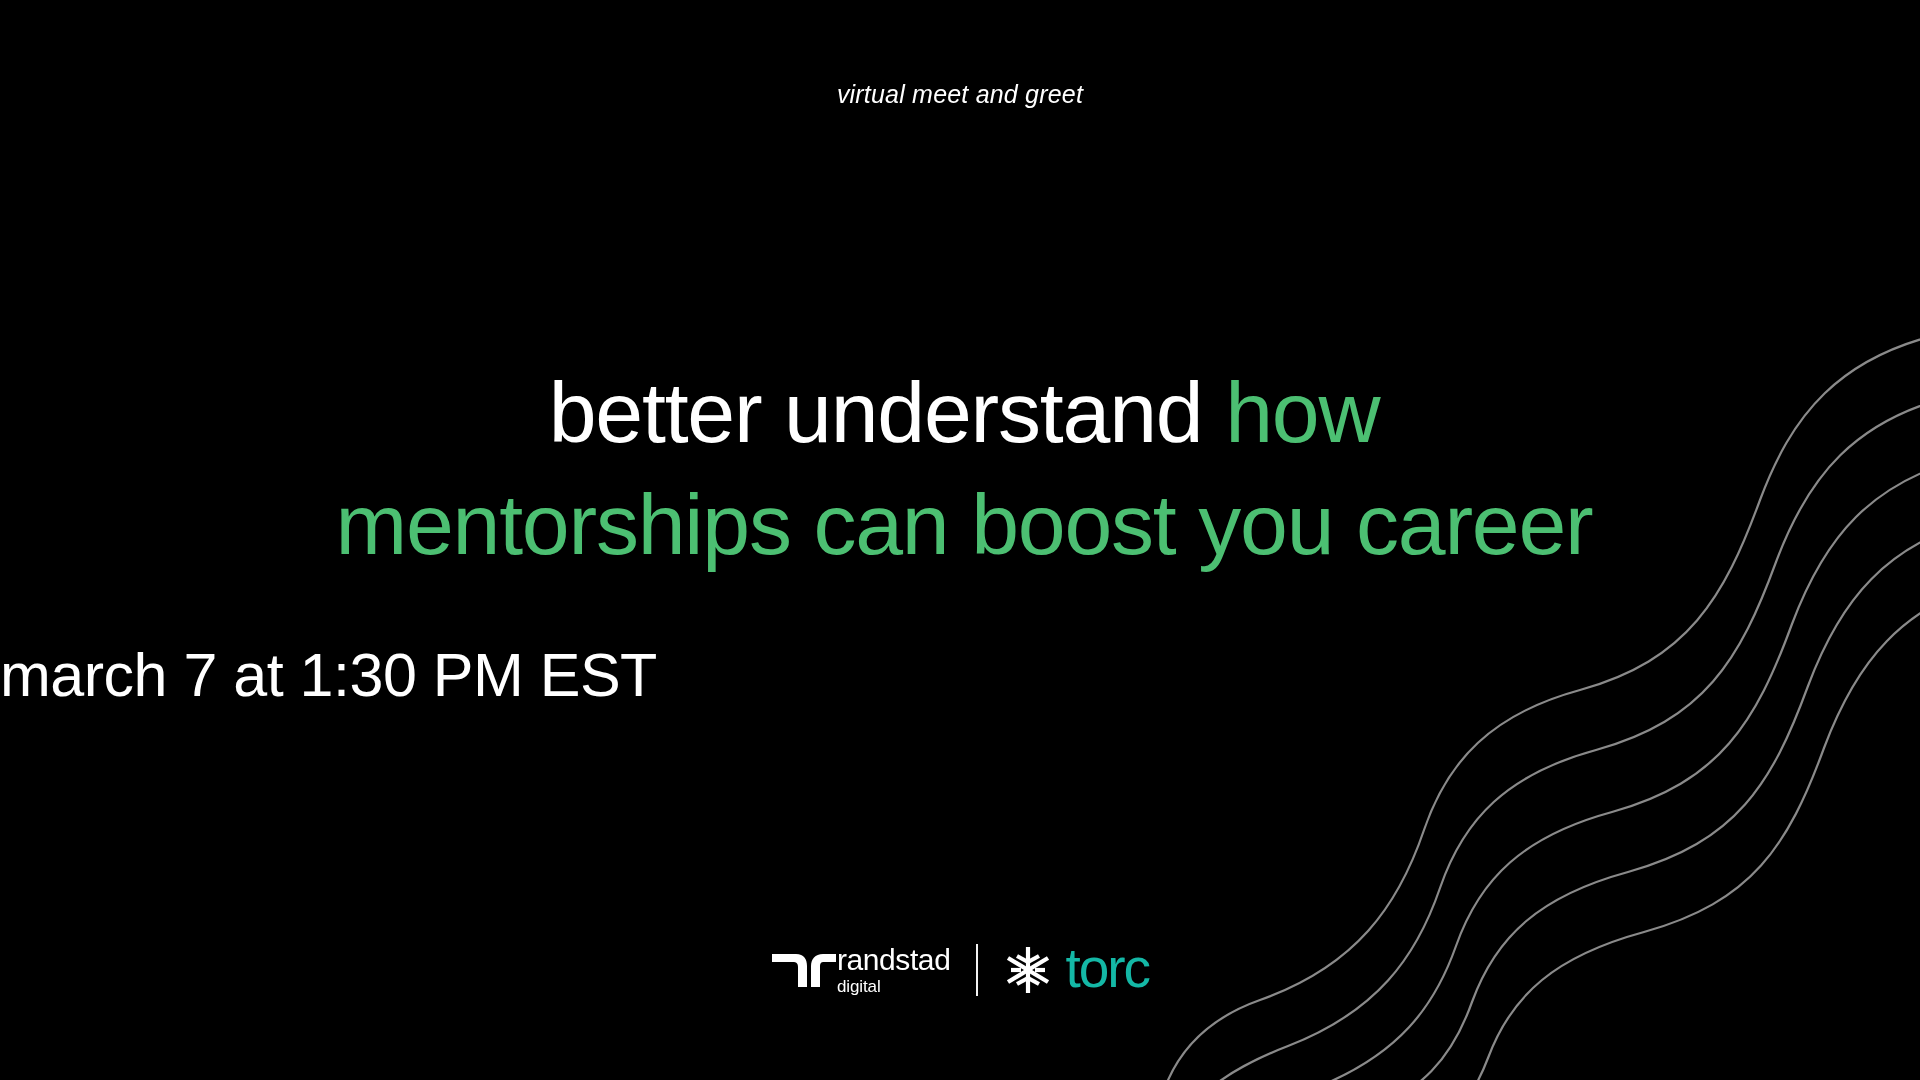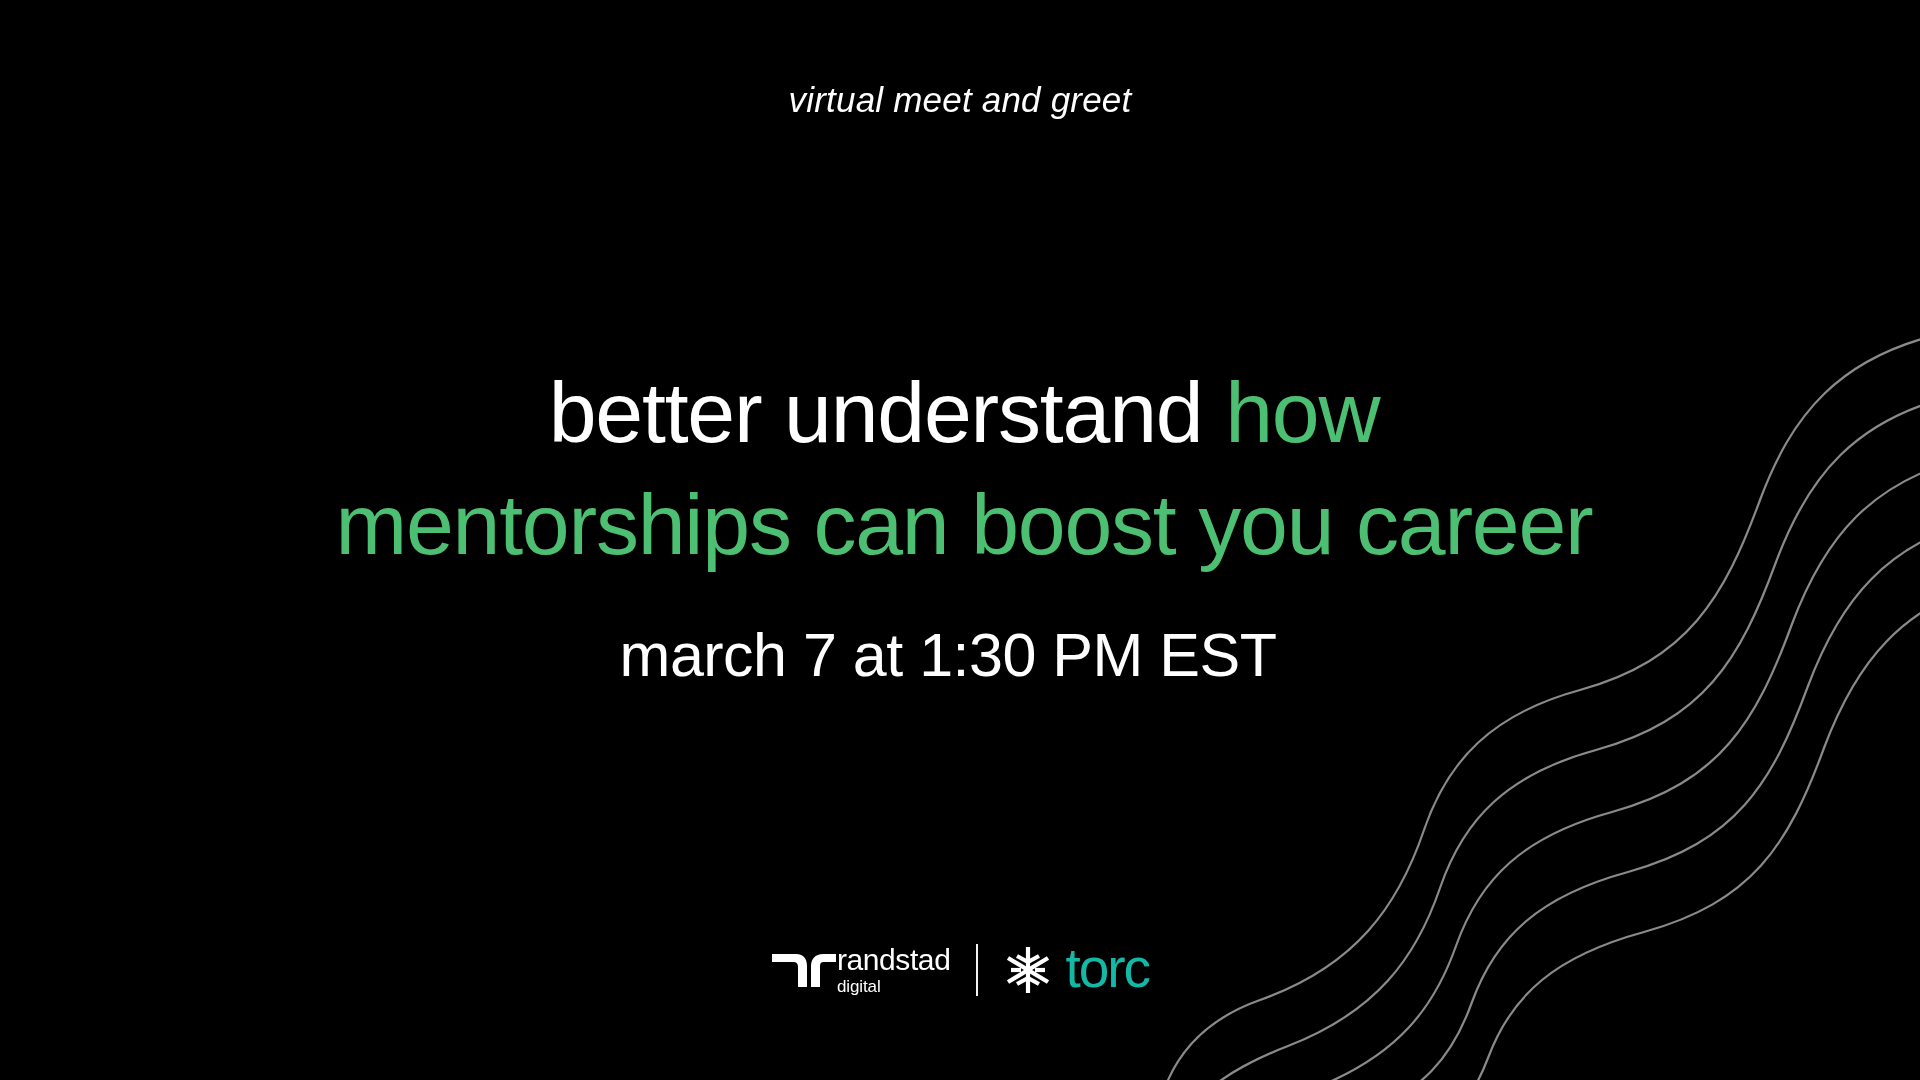--- a/index.html
+++ b/index.html
@@ -35,21 +35,21 @@
 
   
   .eyebrow {
     position: absolute;
     top: 80px;
     left: 0;
     width: 1920px;
     text-align: center;
     color: #ffffff;
     font-style: italic;
-    font-size: 35px;
+    font-size: 25px;
     font-weight: 400;
     letter-spacing: 0.2px;
     z-index: 3;
   }
 
   
   .headline {
     position: absolute;
     top: 357px;
     left: 4px;
@@ -65,24 +65,24 @@
   .headline .l2 {
     display: block;
     white-space: nowrap;
   }
   .tw { color: #ffffff; }
   .tg { color: #4CBF72; }
 
   
   .datetime {
     position: absolute;
-    top: 620px;
+    top: 640px;
     left: 0;
     width: 1896px;
-    text-align: center;
+    text-align: left;
     color: #ffffff;
     font-size: 61px;
     font-weight: 400;
     letter-spacing: -0.5px;
     z-index: 3;
   }
 
   
   .logo-lockup {
     position: absolute;

